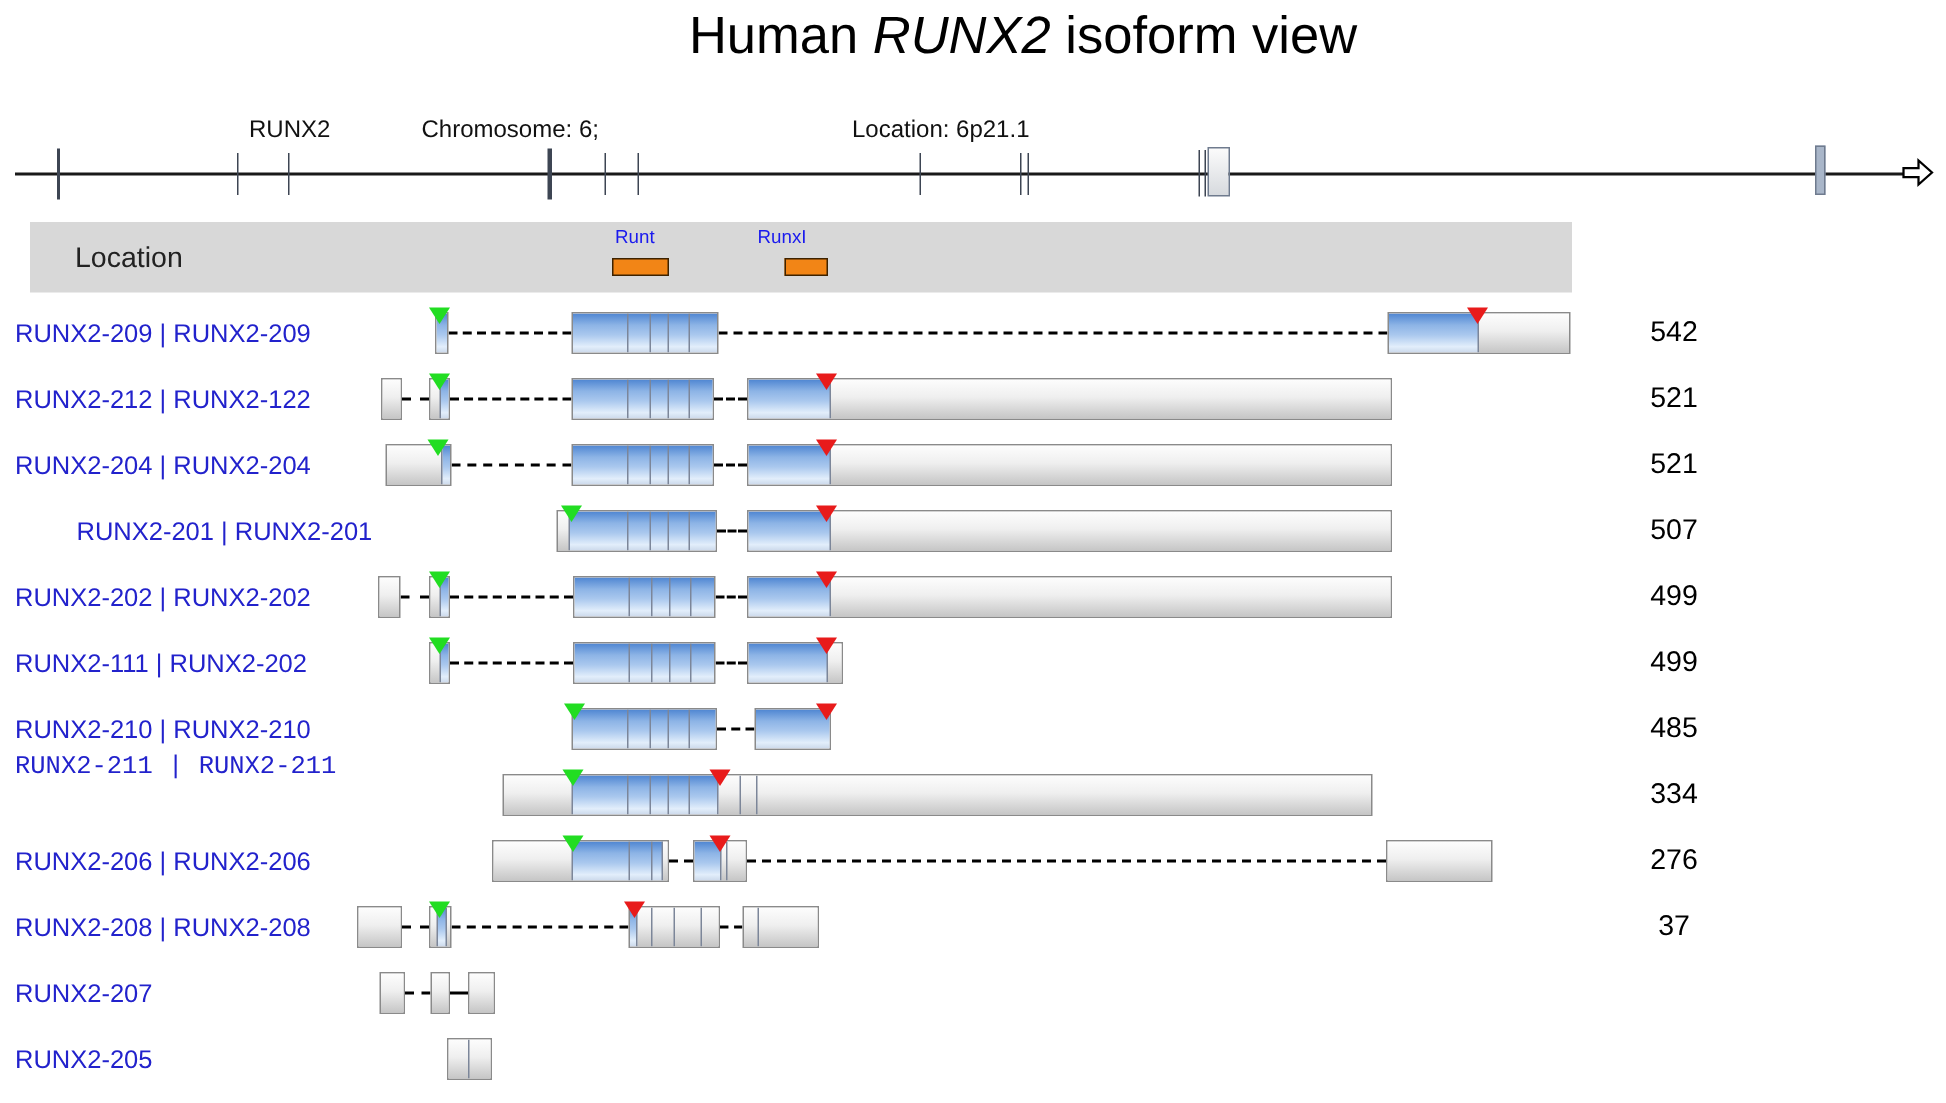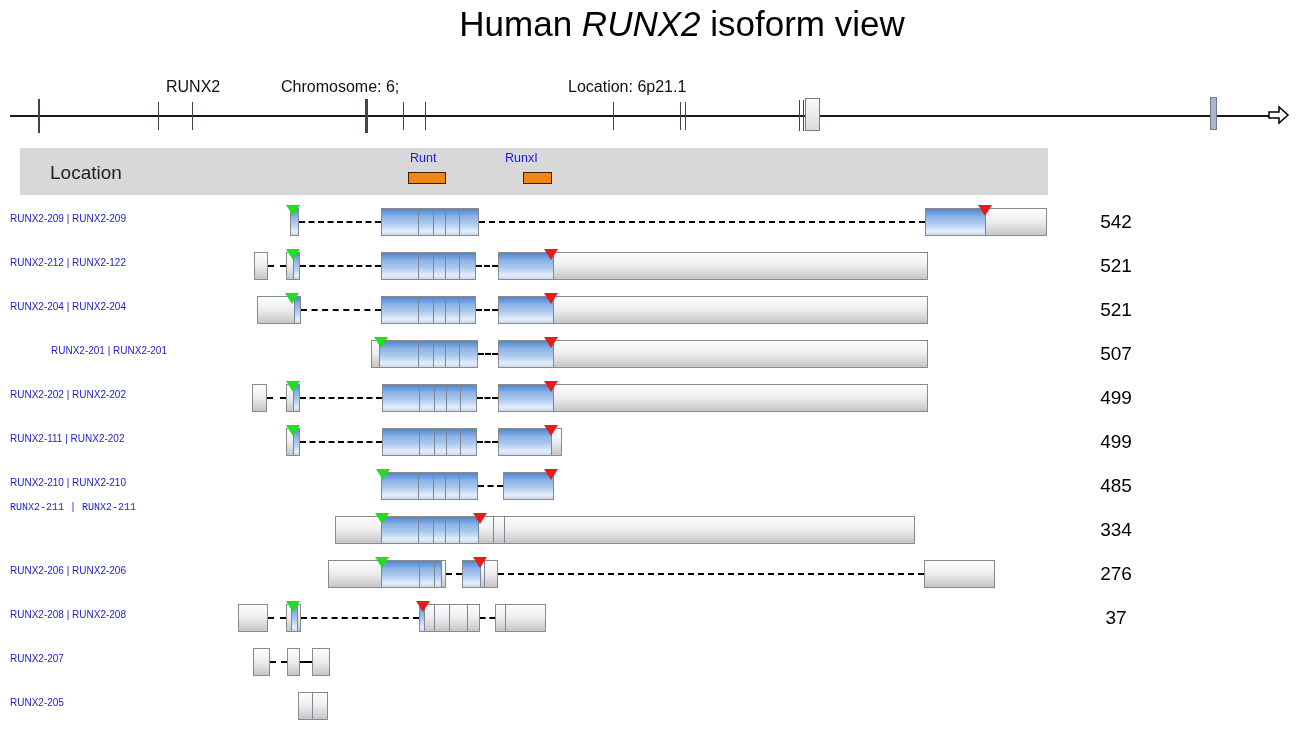--- a/index.html
+++ b/index.html
@@ -21,21 +21,21 @@
 
   .domains-bar   { position: absolute; background: var(--domains-bar-bg); }
   .domains-title { position: absolute; left: 50px; top: 162px; font-size: 19px; color: #222; }
   .domain-label  { position: absolute; top: 151px; font-size: 12.5px; color: var(--domain-label-blue); cursor: pointer; }
   .domain-box    { position: absolute; top: 172px; height: 12px; background: var(--domain-orange);
                    border: 1px solid #3d2200; cursor: pointer; }
 
   .len-header { position: absolute; left: 1046px; top: 147px; width: 140px; text-align: center;
                 font-size: 18px; color: #000; line-height: 1.18; }
 
-  .iso-label { position: absolute; left: 10px; font-size: 10px; color: var(--link-blue);
+  .iso-label { position: absolute; left: 10px; font-size: 17px; color: var(--link-blue);
                white-space: nowrap; cursor: pointer; }
   .iso-len   { position: absolute; left: 1078px; width: 76px; text-align: center;
                font-size: 19px; color: #000; }
 
   .dash { position: absolute; height: 0; border-top: 2px dashed #000; z-index: 1; }
   .exon { position: absolute; height: 28px; border: 1px solid var(--box-border);
           overflow: hidden; z-index: 2; background: #fff; }
   .seg  { position: absolute; top: 0; bottom: 0; }
   .seg.b { background: linear-gradient(to bottom, var(--exon-blue-top) 0%, #8db4e6 30%,
            var(--exon-blue-mid) 55%, var(--exon-blue-bottom) 85%, #ccd9eb 100%); }

